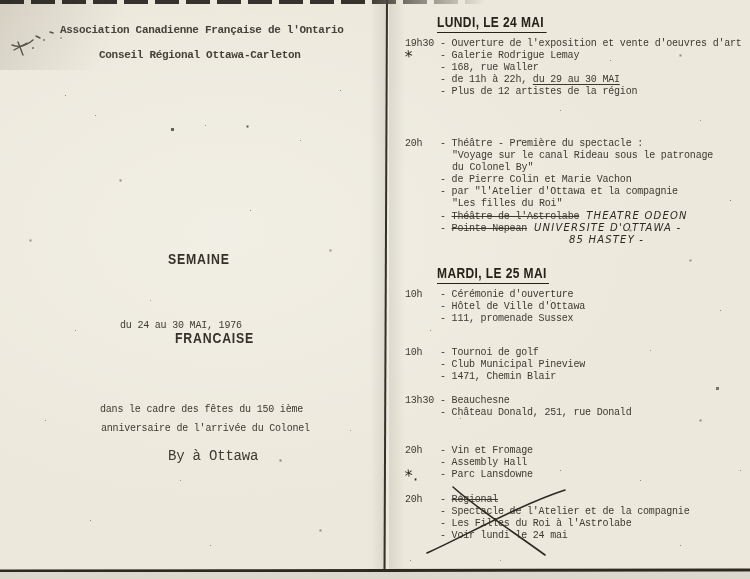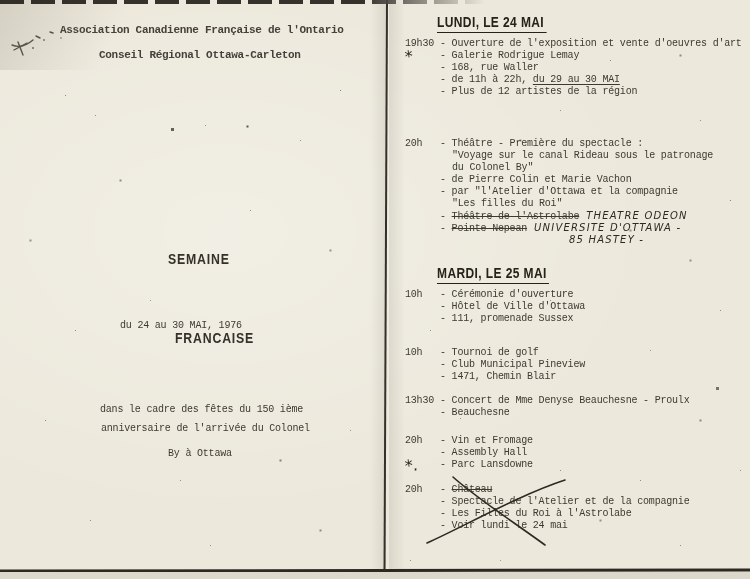--- a/index.html
+++ b/index.html
@@ -63,21 +63,21 @@
   .lp .abs{position:absolute;white-space:nowrap;}
   .org1{left:60px;top:24px;font-size:11px;letter-spacing:-0.3px;color:#45413a;font-weight:bold;}
   .org2{left:99px;top:49px;font-size:11px;letter-spacing:-0.3px;color:#45413a;font-weight:bold;}
   .title-cond{font-family:"Liberation Sans",sans-serif;font-weight:bold;color:#35312a;
     font-size:15px;letter-spacing:1px;transform:scaleX(0.82);transform-origin:0 50%;display:inline-block;}
   .title1{left:168px;top:250px;}
   .title2{left:175px;top:281px;margin-top:48px;}
   .dateline{left:120px;top:320px;font-size:10px;letter-spacing:-0.2px;}
   .note1{left:100px;top:404px;font-size:10px;letter-spacing:-0.2px;}
   .note2{left:101px;top:423px;font-size:10px;letter-spacing:-0.2px;}
-  .note3{left:168px;top:448px;font-size:10px;letter-spacing:-0.2px;}
+  .note3{left:168px;top:448px;font-size:14px;letter-spacing:-0.2px;}
   
   .rp{position:absolute;left:405px;top:13px;width:342px;}
   .day-heading{margin:0 0 8px 0;height:17px;padding-left:32px;}
   .day-heading > span{
     display:inline-block;transform:scaleX(0.8);transform-origin:0 60%;
     font-family:"Liberation Sans",sans-serif;font-weight:bold;font-size:15px;
     letter-spacing:0.5px;color:var(--heading);
     border-bottom:1.7px solid var(--heading);padding:0 3px 1.5px 0;white-space:nowrap;}
   .event{display:flex;position:relative;}
   .event .time{width:35px;flex:0 0 35px;font-size:10px;letter-spacing:-0.2px;}
@@ -161,40 +161,40 @@
           </div>
         </div>
         <div class="event" style="margin-bottom: 12px;">
           <div class="time">10h</div>
           <div class="lines">
             <div class="line"><span>- Tournoi de golf</span></div>
             <div class="line"><span>- Club Municipal Pineview</span></div>
             <div class="line"><span>- 1471, Chemin Blair</span></div>
           </div>
         </div>
-        <div class="event" style="margin-bottom: 16px;">
+        <div class="event" style="margin-bottom: 26px;">
           <div class="time">13h30</div>
           <div class="lines">
-            <div class="line"><span>- Concert de Mme Denyse Beauchesne - Proulx</span></div>
             <div class="line"><span>- Beauchesne</span></div>
+            <div class="line"><span>- Château Donald, 251, rue Donald</span></div>
           </div>
         </div>
         <div class="event" style="margin-bottom: 13px;">
           <div class="time">20h</div>
           <div class="lines">
             <div class="line"><span>- Vin et Fromage</span></div>
             <div class="line"><span>- Assembly Hall</span></div>
             <div class="line"><span>- Parc Lansdowne</span></div>
           </div>
           <span class="hand-mark" style="top: 26px;">*.</span>
         </div>
         <div class="event" style="margin-bottom: 0px;">
           <div class="time">20h</div>
           <div class="lines">
-            <div class="line"><span>- </span><span class="sg-s">Château</span></div>
+            <div class="line"><span>- </span><span class="sg-s">Régional</span></div>
             <div class="line"><span>- Spectacle de l'Atelier et de la compagnie</span></div>
             <div class="line"><span>- Les Filles du Roi à l'Astrolabe</span></div>
             <div class="line"><span>- Voir lundi le 24 mai</span></div>
           </div>
           <svg class="xmark" width="146" height="74" viewBox="0 0 146 74">
             <path d="M4,68 C 40,52 96,20 142,5" fill="none" stroke="#2d2a24" stroke-width="1.6" stroke-linecap="round"></path>
             <path d="M30,2 C 52,22 92,48 122,70" fill="none" stroke="#2d2a24" stroke-width="1.6" stroke-linecap="round"></path>
           </svg>
         </div>
       </div>

